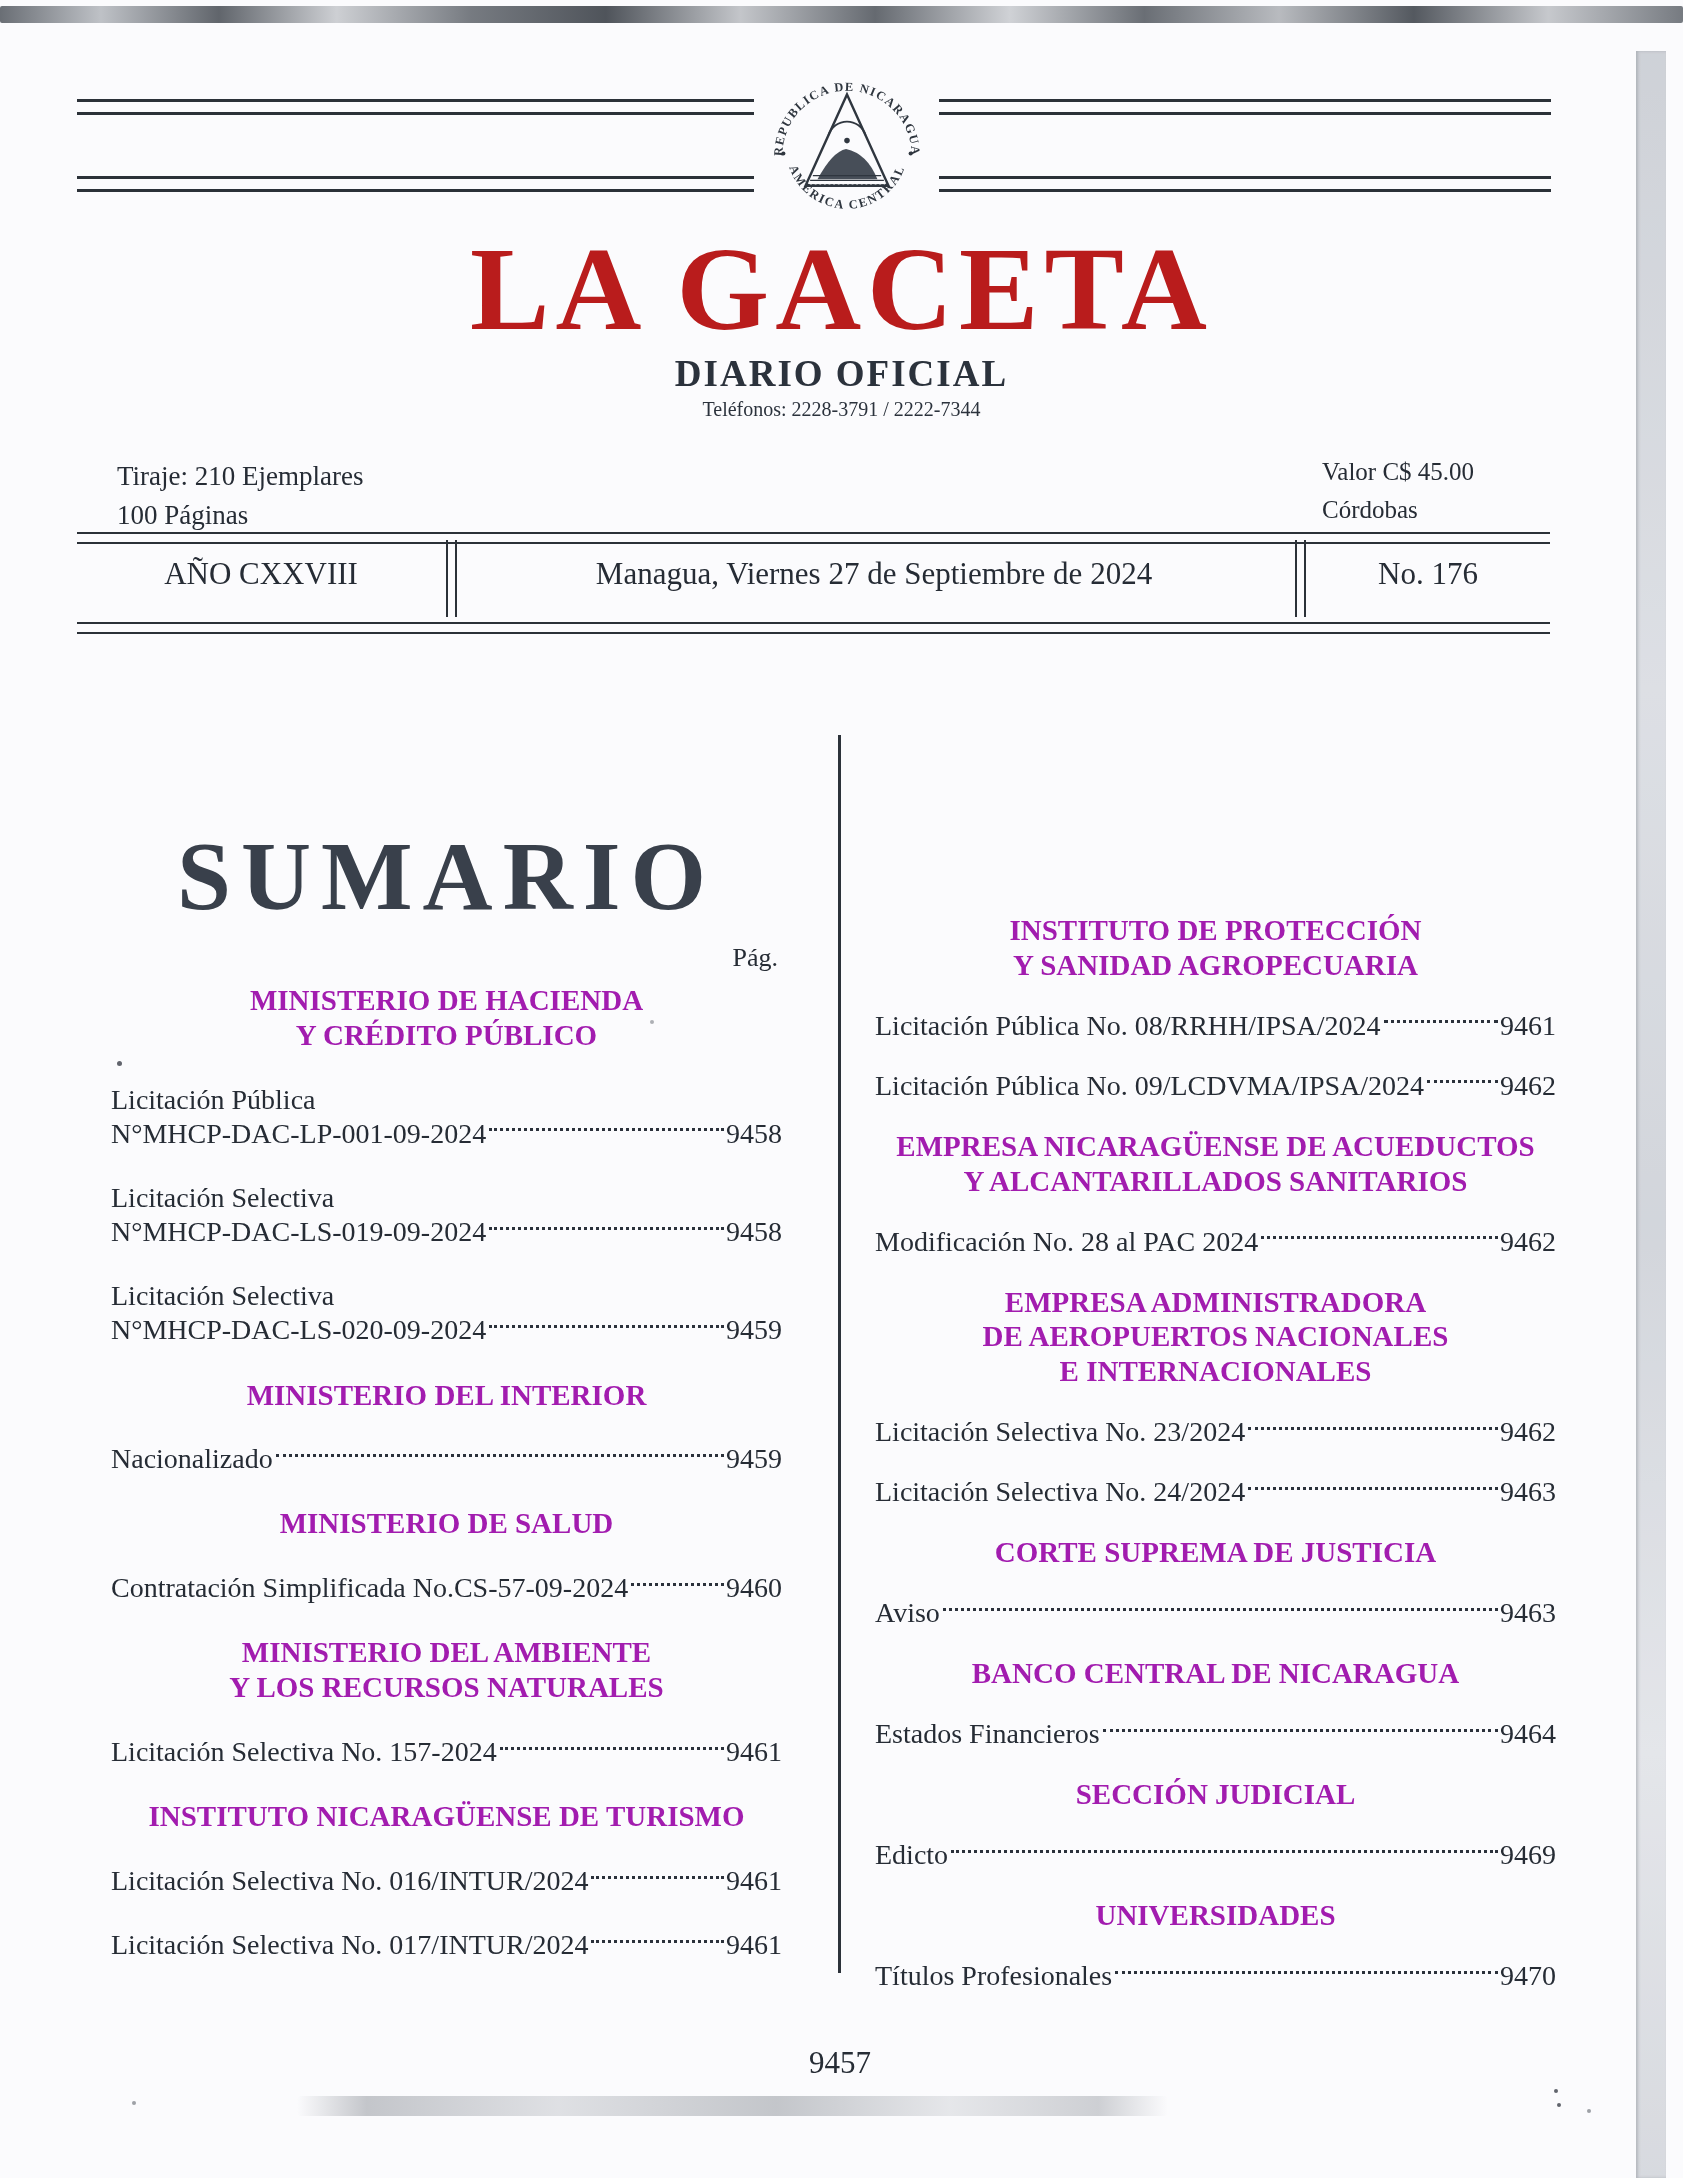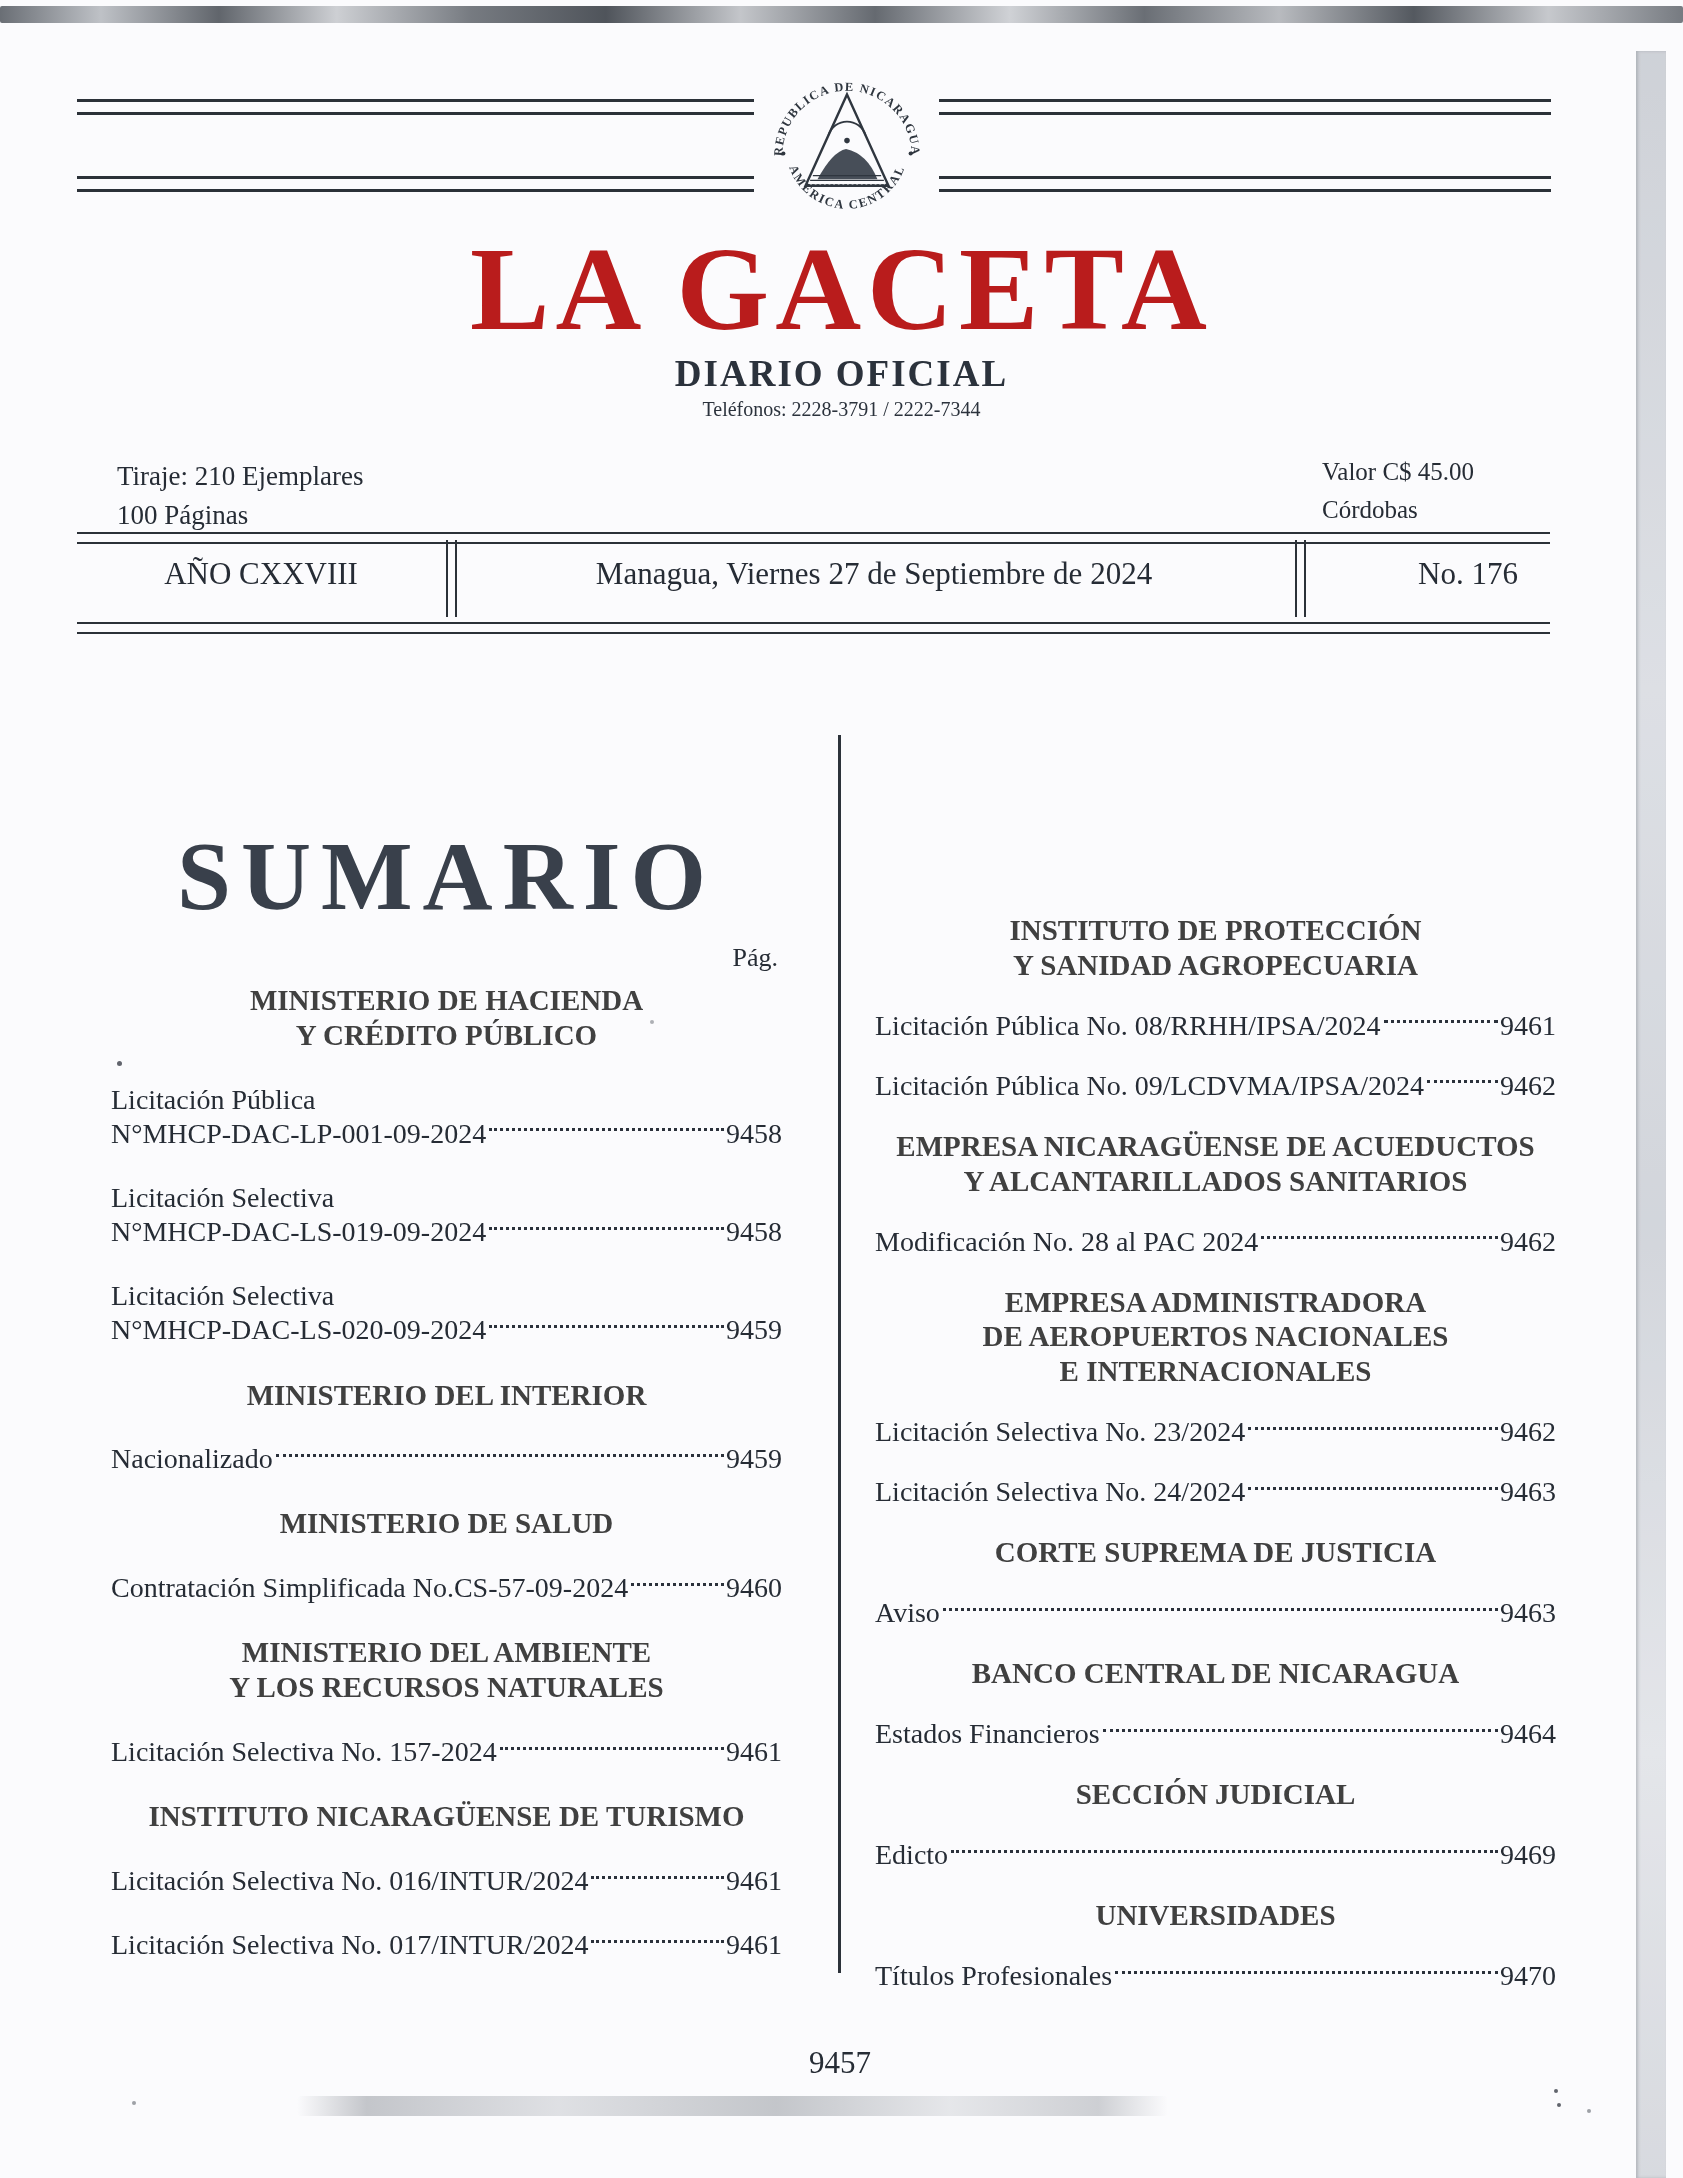--- a/index.html
+++ b/index.html
@@ -58,21 +58,21 @@
   .col{position:absolute;}
   .col-left{left:111px;top:814px;width:671px;--gap:30px;}
   .col-right{left:875px;top:903px;width:681px;--gap:26px;}
   .sum-title{
     font-size:97px;font-weight:bold;letter-spacing:10px;text-align:center;
     line-height:1;margin:14px 0 0;color:#39404b;
   }
   .pag{text-align:right;font-size:26px;margin-top:18px;padding-right:4px;}
   .sections{margin-top:10px;}
   .sections > :first-child{margin-top:0;}
-  .sec-heading{font-size:29px;font-weight:bold;text-align:center;line-height:1.2;margin-top:var(--gap);color:#404040;}
+  .sec-heading{font-size:29px;font-weight:bold;text-align:center;line-height:1.2;margin-top:var(--gap);color:#a21caf;}
   .toc-entry{margin-top:var(--gap);font-size:28px;line-height:1.22;}
   .toc-row{display:flex;align-items:center;}
   .toc-label{white-space:nowrap;}
   .toc-dots{flex:1 1 auto;min-width:14px;border-bottom:3px dotted #2b313b;margin:0 2px 8px 3px;}
   .toc-page{white-space:nowrap;}
   
   .footer-num{position:absolute;left:741px;top:2045px;width:198px;text-align:center;font-size:31px;}
 </style>
 </head>
 <body>
@@ -129,21 +129,21 @@
   <div class="valor">
     <div>Valor C$ 45.00</div>
     <div>Córdobas</div>
   </div>
 
   <div class="drule2" style="left:77px;top:532px;width:1473px;"></div>
   <div class="issue-cell" style="left:77px;width:368px;">AÑO CXXVIII</div>
   <div class="dvline" style="left:446px;top:540px;height:77px;"></div>
   <div class="issue-cell" style="left:457px;width:834px;">Managua, Viernes 27 de Septiembre de 2024</div>
   <div class="dvline" style="left:1295px;top:540px;height:77px;"></div>
-  <div class="issue-cell" style="left:1305px;width:246px;padding-left:40px;">No. 176</div>
+  <div class="issue-cell" style="left:1305px;width:246px;">No. 176</div>
   <div class="drule2" style="left:77px;top:622px;width:1473px;"></div>
 
   <div class="divider"></div>
 
   <div class="col col-left">
     <div class="sum-title">SUMARIO</div>
     <div class="pag">Pág.</div>
     <div class="sections" id="left-secs">
         <div class="sec-heading">
           <div class="sec-heading-line">MINISTERIO DE HACIENDA</div>

